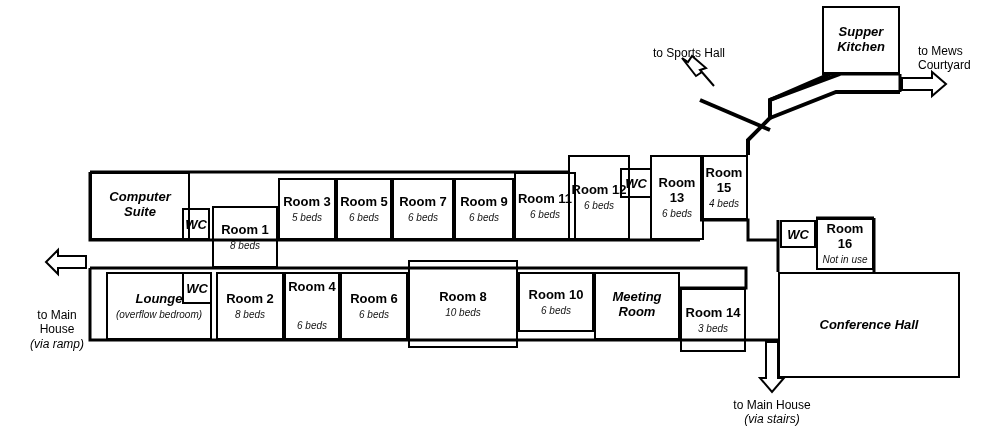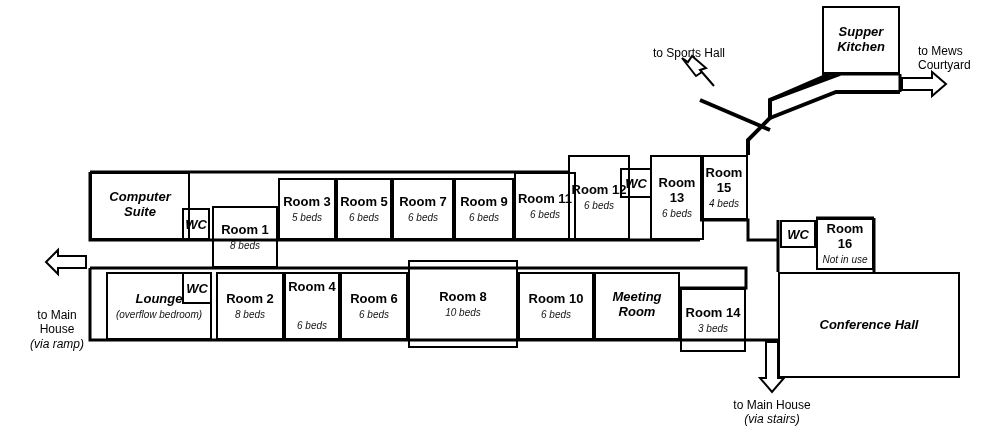--- a/index.html
+++ b/index.html
@@ -175,21 +175,21 @@
     <span class="sub">6 beds</span>
   </div>
   <div class="room" style="left:340px; top:272px; width:68px; height:68px;">
     <span class="name">Room 6</span>
     <span class="sub">6 beds</span>
   </div>
   <div class="room" style="left:408px; top:260px; width:110px; height:88px;">
     <span class="name">Room 8</span>
     <span class="sub">10 beds</span>
   </div>
-  <div class="room" style="left:518px; top:272px; width:76px; height:68px;">
+  <div class="room" style="left:518px; top:272px; width:76px; height:60px;">
     <span class="name">Room 10</span>
     <span class="sub">6 beds</span>
   </div>
   <div class="room italic" style="left:594px; top:272px; width:86px; height:68px;">
     <span class="name">Meeting Room</span>
     <span class="sub"></span>
   </div>
   <div class="room" style="left:680px; top:288px; width:66px; height:64px;">
     <span class="name">Room 14</span>
     <span class="sub">3 beds</span>

